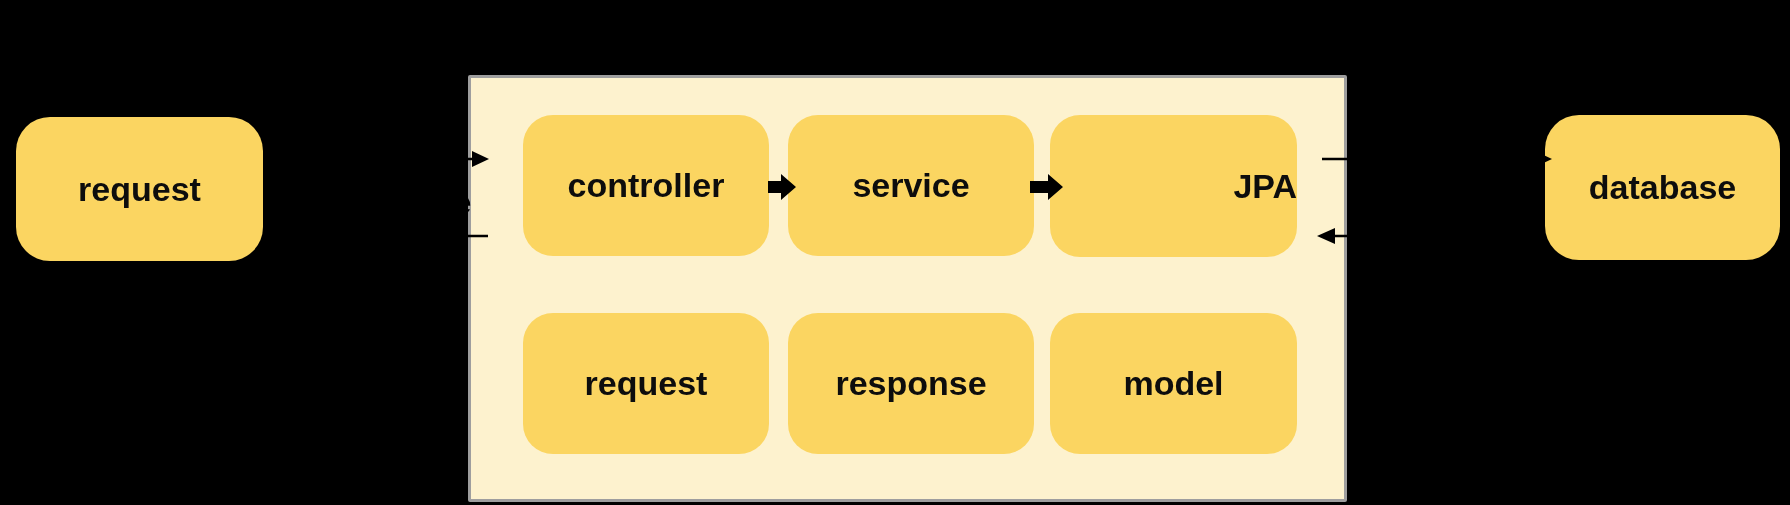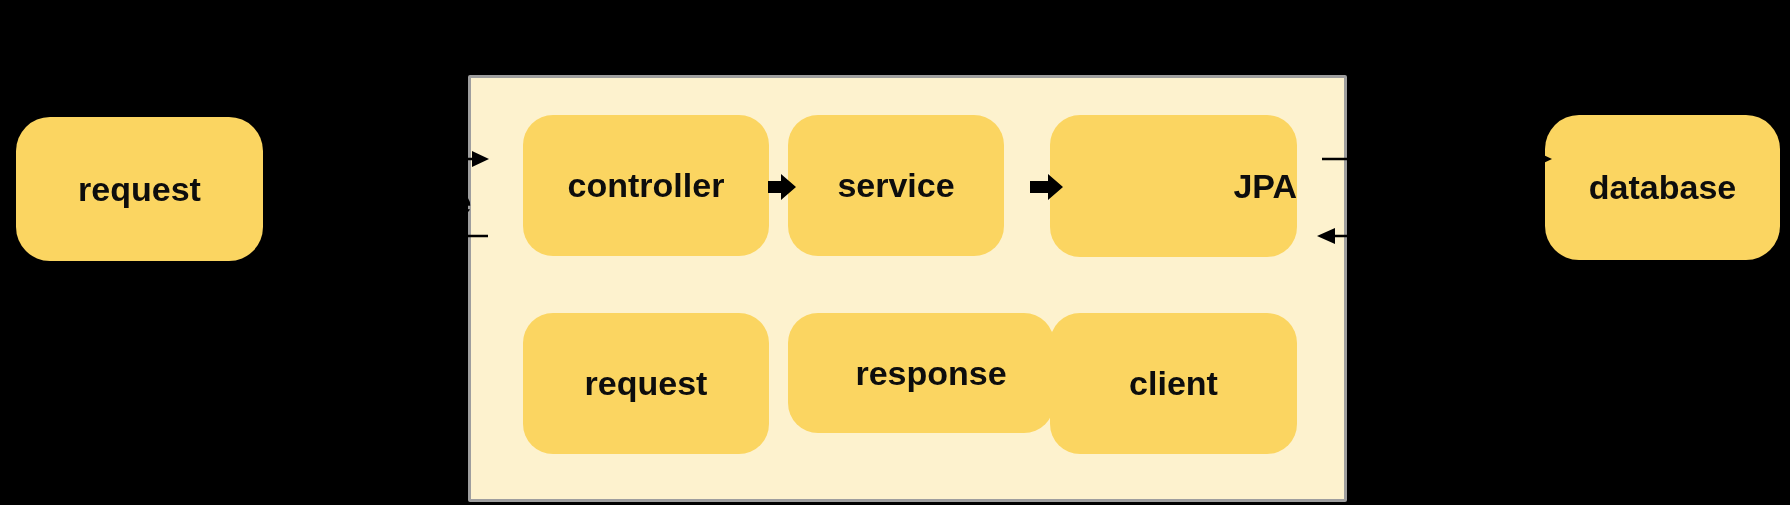--- a/index.html
+++ b/index.html
@@ -24,24 +24,24 @@
     background:var(--container-fill);
     border:3px solid var(--container-border);
     box-sizing:border-box; border-radius:2px;
   }
   
   #node-client  {left:16px;  top:117px; width:247px; height:144px;}
   #node-database{left:1545px;top:115px; width:235px; height:145px;}
   
   .inner{border-radius:30px;}
   #node-controller{left:523px; top:115px; width:246px; height:141px;}
-  #node-service   {left:788px; top:115px; width:216px; height:141px;}
+  #node-service   {left:788px; top:115px; width:246px; height:141px;}
   #node-jpa       {left:1050px;top:115px; width:247px; height:142px;justify-content:flex-end;}
   #node-request   {left:523px; top:313px; width:246px; height:141px;}
-  #node-response  {left:788px; top:313px; width:246px; height:120px;padding-left:20px;}
+  #node-response  {left:788px; top:313px; width:246px; height:141px;}
   #node-model     {left:1050px;top:313px; width:247px; height:141px;}
   #node-jpa .lbl{line-height:44px;}
   #clipped-label-e{
     position:absolute; left:453px; top:186px;
     color:var(--arrow); font-weight:700; font-size:33px; line-height:33px;
   }
   #arrows-layer{position:absolute; left:0; top:0; pointer-events:none;}
   .thin-line{stroke:var(--arrow); stroke-width:2.5; fill:none;}
   .head{fill:var(--arrow); stroke:none;}
 </style>
@@ -71,21 +71,21 @@
     </span>
   </div>
 
   <div class="node inner" id="node-request">
     <span class="lbl">request</span>
   </div>
   <div class="node inner" id="node-response">
     <span class="lbl">response</span>
   </div>
   <div class="node inner" id="node-model">
-    <span class="lbl">client</span>
+    <span class="lbl">model</span>
   </div>
 
   <span id="clipped-label-e">e</span>
 
   <svg id="arrows-layer" width="1790" height="505" viewBox="0 0 1790 505">
 
     <g>
       <line class="thin-line" x1="263" y1="159" x2="474" y2="159"></line>
       <polygon class="head" points="489,159 472,151 472,167"></polygon>
     </g>

